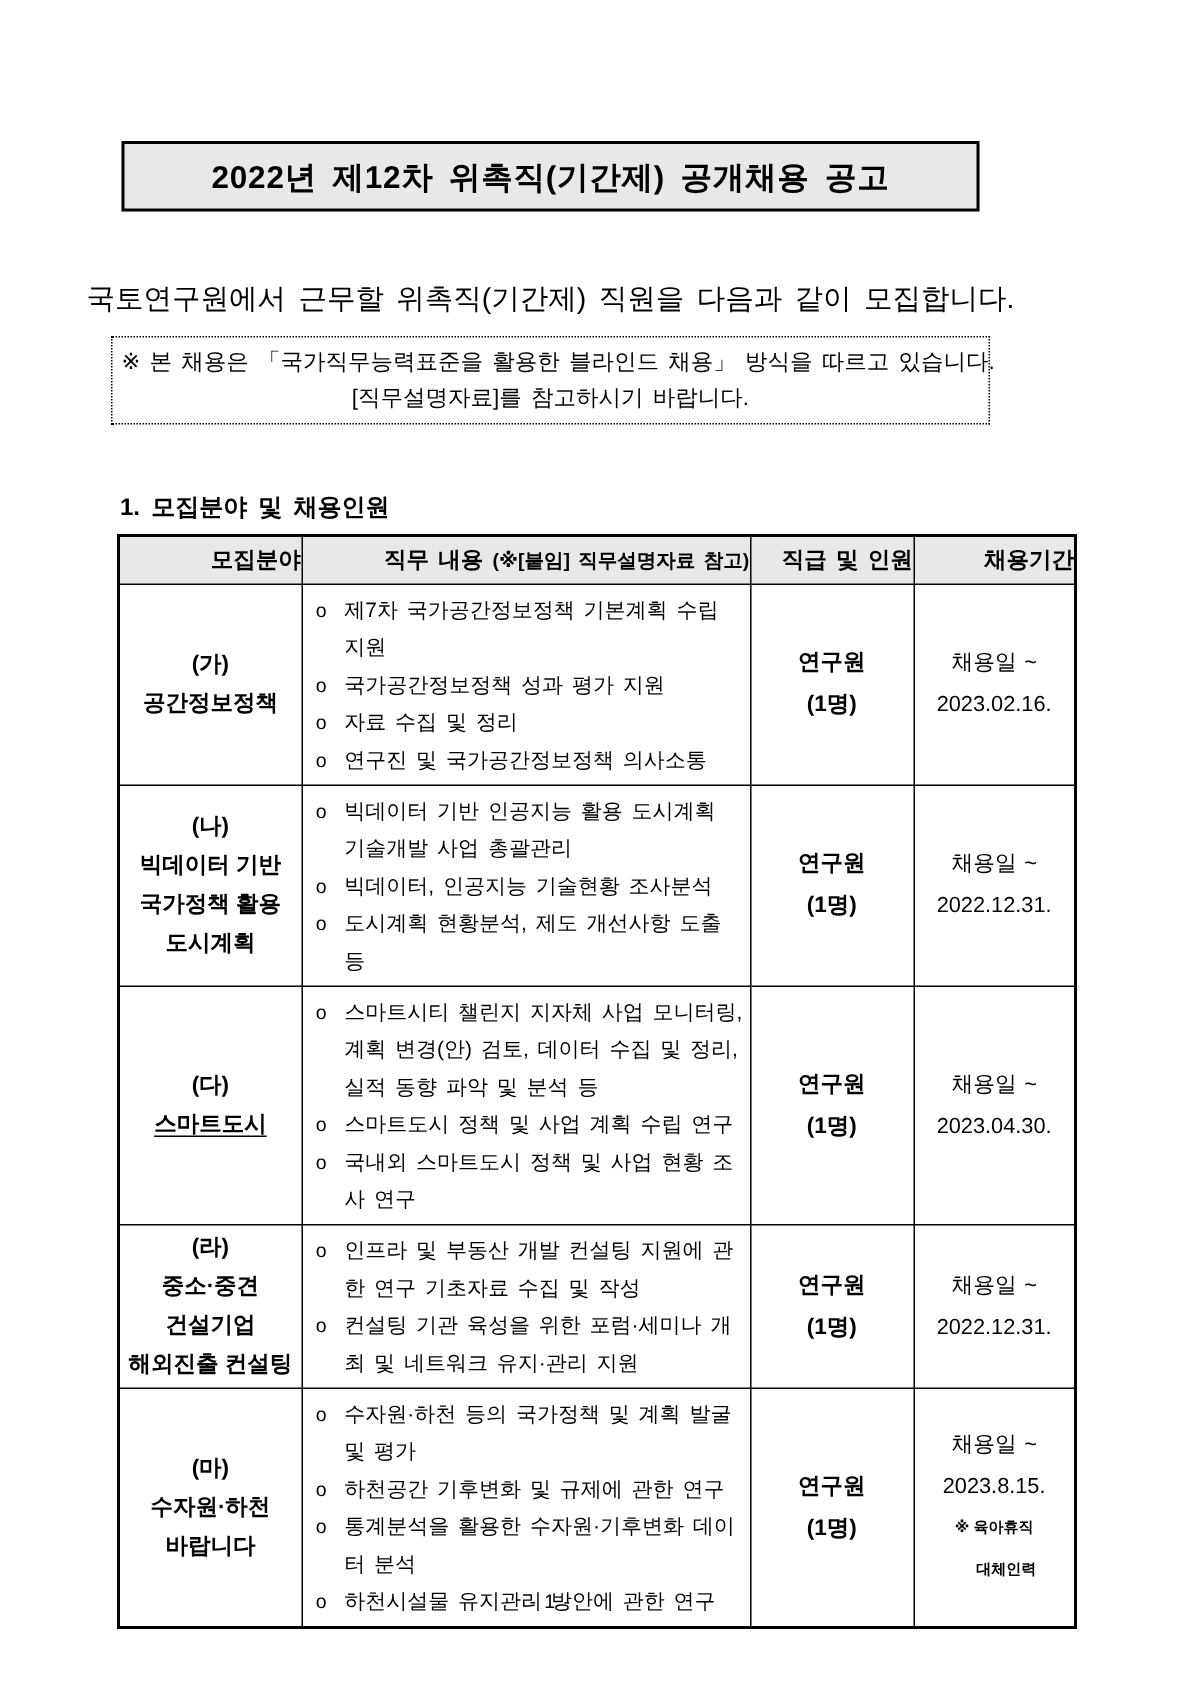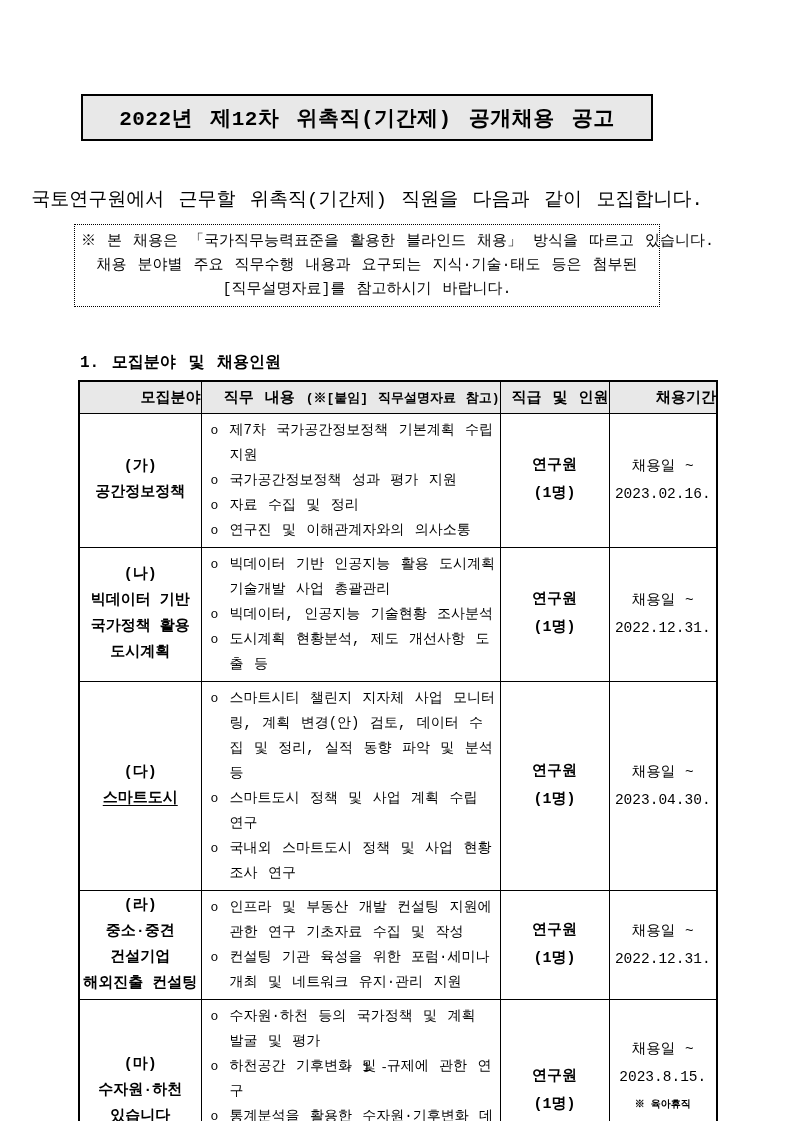--- a/index.html
+++ b/index.html
@@ -2,21 +2,21 @@
 <html><head>
 <meta charset="utf-8">
 <style>
   * { margin: 0; padding: 0; box-sizing: border-box; }
   html, body {
     width: 793px; height: 1121px;
     background: #ffffff;
     font-family: "Liberation Sans", "DejaVu Sans", sans-serif;
     color: #000000;
   }
-  .doc { position: relative; width: 734px; height: 1121px; overflow: hidden; font-family: Liberation Mono, monospace; }
+  .doc { position: relative; width: 734px; height: 1121px; overflow: hidden; }
 
   
   .title-box {
     margin: 94px 81px 0 81px;
     height: 47px;
     border: 2px solid #000;
     background: #e8e8e8;
     display: flex; align-items: center; justify-content: center;
   }
   .title-box .title-text {
@@ -113,21 +113,20 @@
 <div class="doc">
 
   <div class="title-box">
     <span class="title-text">2022년 제12차 위촉직(기간제) 공개채용 공고</span>
   </div>
 
   <div class="intro">국토연구원에서 근무할 위촉직(기간제) 직원을 다음과 같이 모집합니다.</div>
 
   <div class="notice-box">
     <div class="notice-line">※ 본 채용은 「국가직무능력표준을 활용한 블라인드 채용」 방식을 따르고 있습니다.</div>
-    <div class="notice-line">채용 분야별 주요 직무수행 내용과 요구되는 지식·기술·태도 등은 첨부된</div>
     <div class="notice-line">[직무설명자료]를 참고하시기 바랍니다.</div>
   </div>
 
   <div class="section-heading">1. 모집분야 및 채용인원</div>
 
   <table class="recruit">
     <colgroup>
         <col class="c1">
         <col class="c2">
         <col class="c3">
@@ -158,21 +157,21 @@
             <div class="duty">
               <span class="duty-marker">o</span>
               <span class="duty-text">국가공간정보정책 성과 평가 지원</span>
             </div>
             <div class="duty">
               <span class="duty-marker">o</span>
               <span class="duty-text">자료 수집 및 정리</span>
             </div>
             <div class="duty">
               <span class="duty-marker">o</span>
-              <span class="duty-text">연구진 및 이해관계자와의 의사소통</span>
+              <span class="duty-text">연구진 및 국가공간정보정책 의사소통</span>
             </div>
           </td>
           <td class="position-cell">
             <div class="position-line">연구원</div>
             <div class="position-line">(1명)</div>
           </td>
           <td class="period-cell">
             <div class="period-line">채용일 ~</div>
             <div class="period-line">2023.02.16.</div>
           </td>
@@ -258,21 +257,21 @@
           </td>
           <td class="period-cell">
             <div class="period-line">채용일 ~</div>
             <div class="period-line">2022.12.31.</div>
           </td>
         </tr>
         <tr class="r4">
           <td class="field-cell">
             <div class="field-line">(마)</div>
             <div class="field-line">수자원·하천</div>
-            <div class="field-line">있습니다</div>
+            <div class="field-line">바랍니다</div>
           </td>
           <td class="duties-cell">
             <div class="duty">
               <span class="duty-marker">o</span>
               <span class="duty-text">수자원·하천 등의 국가정책 및 계획 발굴 및 평가</span>
             </div>
             <div class="duty">
               <span class="duty-marker">o</span>
               <span class="duty-text">하천공간 기후변화 및 규제에 관한 연구</span>
             </div>

